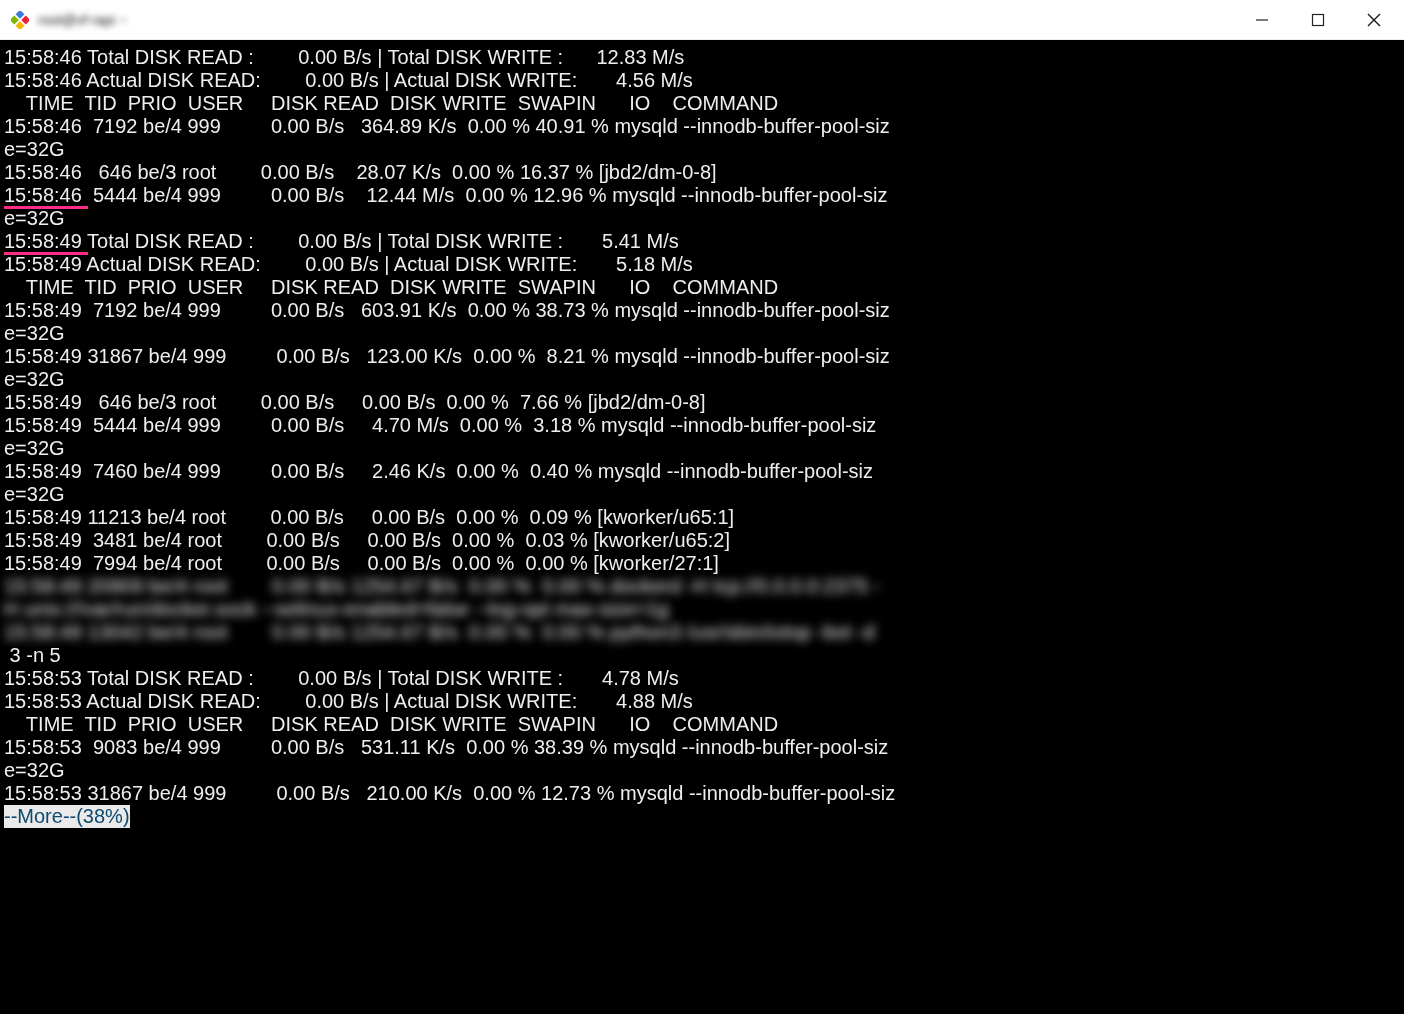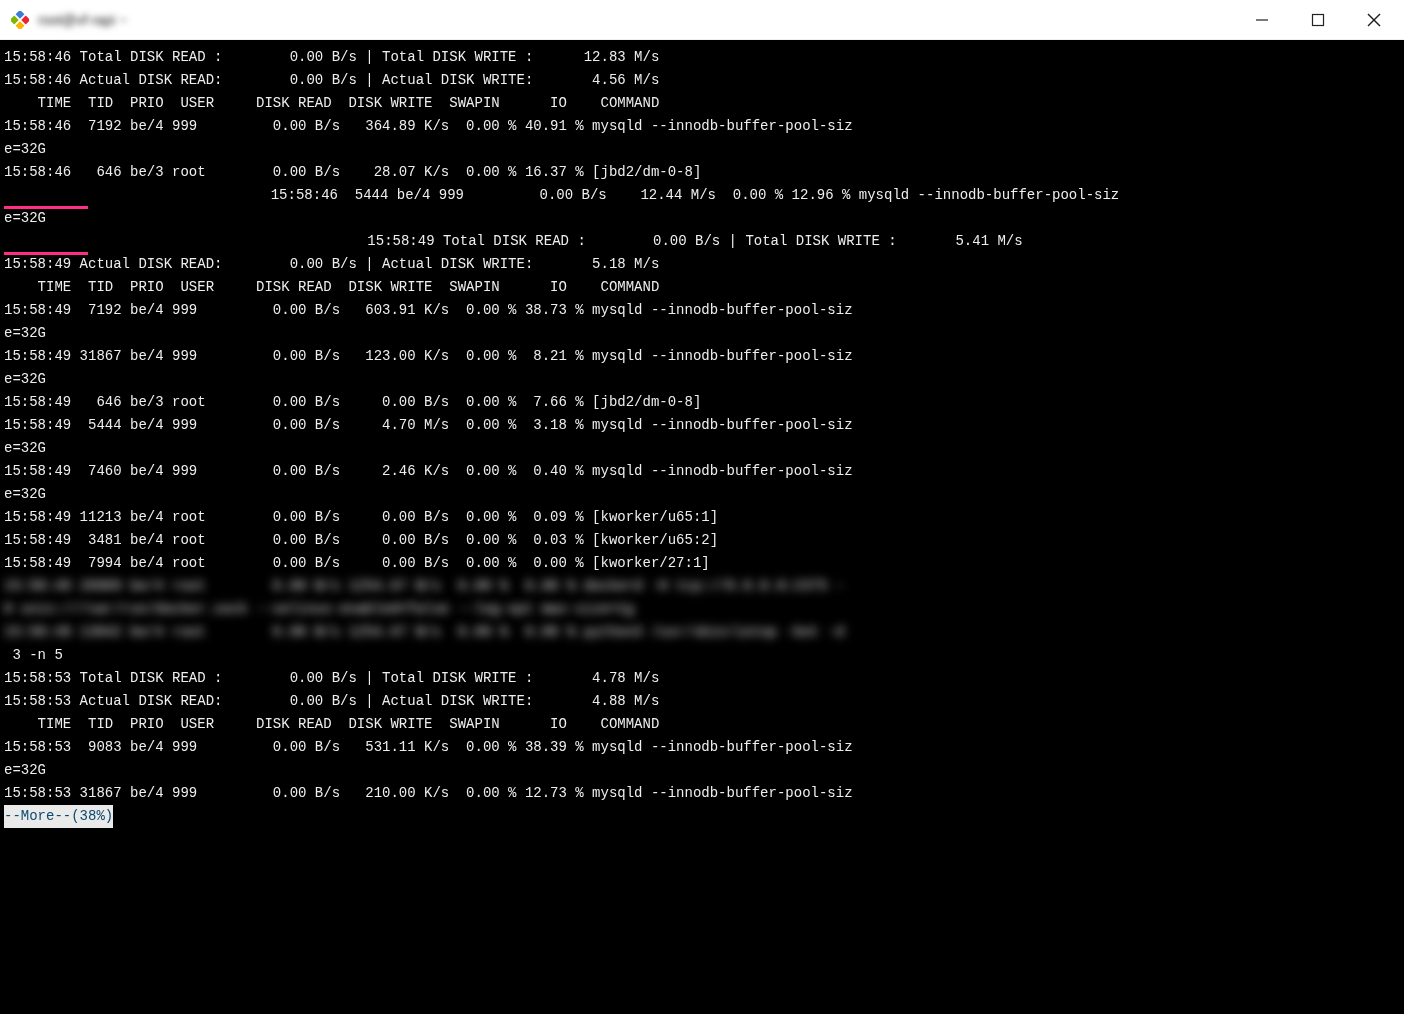--- a/index.html
+++ b/index.html
@@ -40,30 +40,30 @@
     font-size: 14px;
     color: #222;
   }
   .winbtn svg { width: 14px; height: 14px; stroke: #222; stroke-width: 1.2; fill: none; }
   .winbtn.close svg { stroke-width: 1.5; }
 
   .terminal {
     flex: 1;
     background: #000;
     color: #eee;
-    font-family: Liberation Mono, monospace;
-    font-size: 14px;
+    font-family: Liberation Sans, sans-serif;
+    font-size: 20px;
     line-height: 23px;
     padding: 6px 18px 4px 4px;
     white-space: pre;
     overflow: hidden;
     position: relative;
   }
   .ln { display: block; }
-  .mark { position: relative; text-align: center; }
+  .mark { position: relative; }
   .mark::after {
     content: "";
     position: absolute;
     left: 0; bottom: -2px;
     width: 84px;
     height: 3px;
     background: #ff2d86;
   }
   .blurred { filter: blur(5px); }
   .more {

